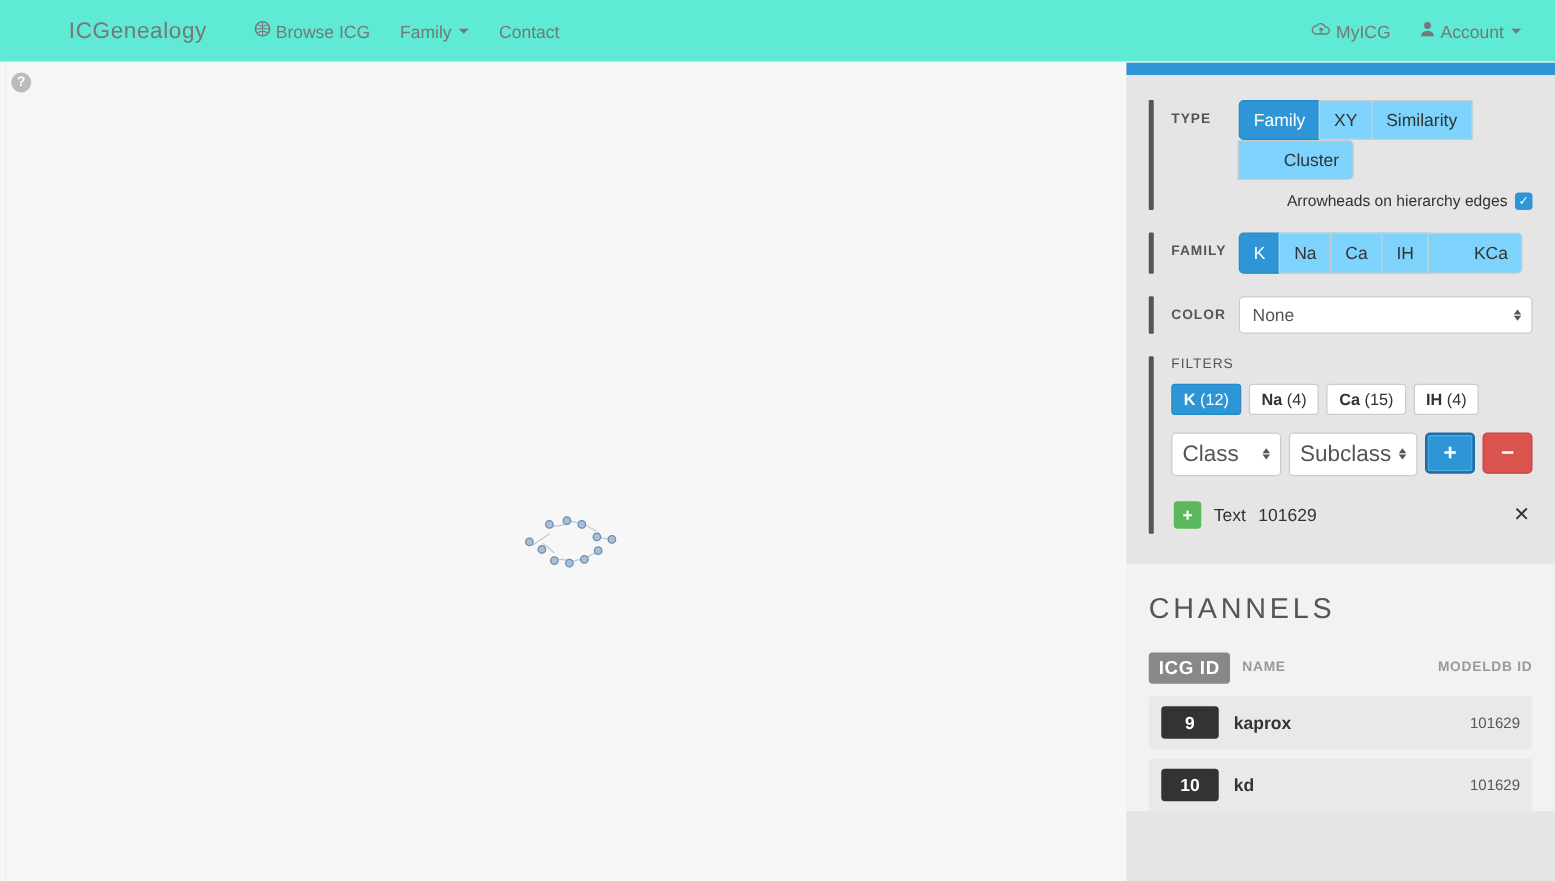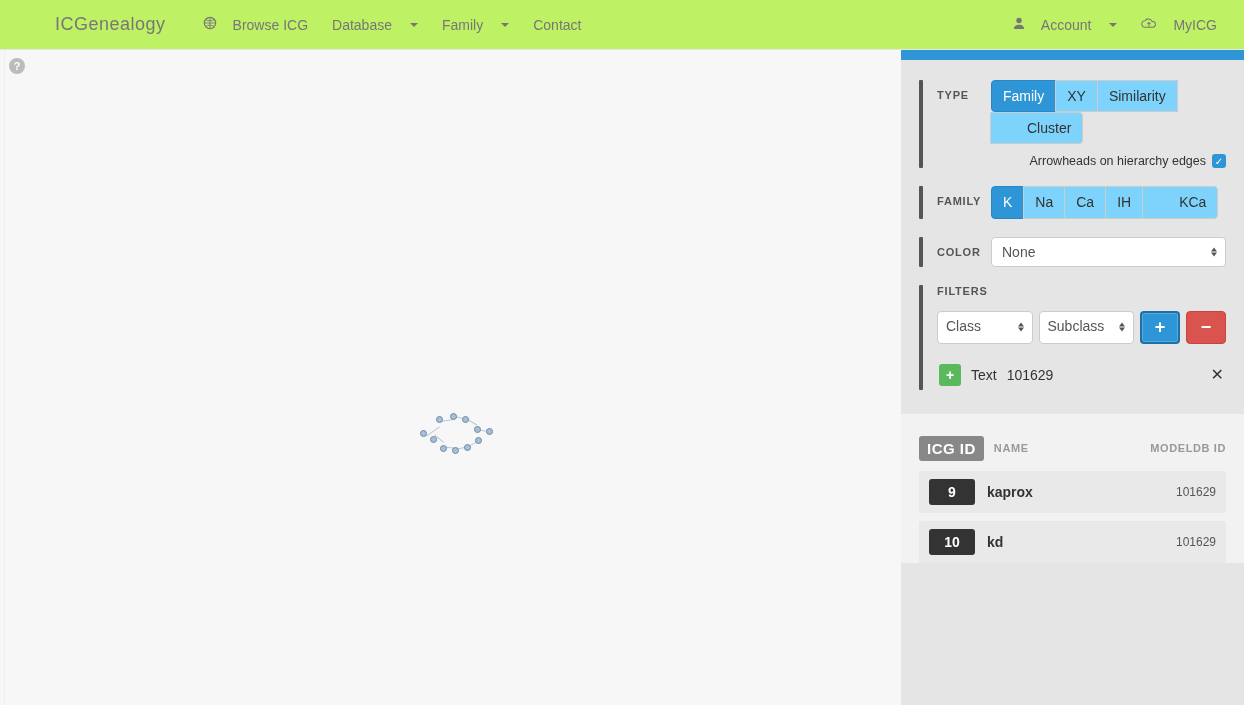--- a/index.html
+++ b/index.html
@@ -9,42 +9,42 @@
     color: #333;
     background: #fff;
     width: 1244px;
     height: 705px;
     overflow: hidden;
     position: relative;
   }
   
   .navbar {
     height: 50px;
-    background: #bef264;
+    background: #5eead4;
     border-bottom: 1px solid #e7e7e7;
     display: flex;
     align-items: center;
     padding: 0 15px 0 55px;
     color: #777;
   }
   .navbar-brand {
     font-size: 18px;
     color: #777;
     margin-right: 25px;
     letter-spacing: 0.5px;
   }
   .nav-left { display: flex; align-items: center; }
   .nav-right { margin-left: auto; display: flex; align-items: center; }
   .nav-item {
     color: #777;
     padding: 0 12px;
     cursor: pointer;
     display: flex;
     align-items: center;
-    gap: 16px;
+    gap: 4px;
     height: 50px;
   }
   .caret {
     display: inline-block;
     width: 0; height: 0;
     border-left: 4px solid transparent;
     border-right: 4px solid transparent;
     border-top: 4px solid #777;
     margin-left: 2px;
   }
@@ -191,21 +191,21 @@
     transform: translateY(-50%);
     display:flex; flex-direction:column; gap:1px;
   }
   .select-caret .up, .select-caret .down {
     width:0;height:0;border-left:3.5px solid transparent;border-right:3.5px solid transparent;
   }
   .select-caret .up{border-bottom:4px solid #555;}
   .select-caret .down{border-top:4px solid #555;}
   .filters-header {
     font-size: 11px;
-    font-weight: bold;
+    font-weight: normal;
     letter-spacing: 0.8px;
     color: #555;
     margin-bottom: 10px;
     text-transform: uppercase;
   }
   .chip-row { display:flex; flex-wrap:wrap; gap:6px; margin-bottom:8px; }
   .chip {
     background:#fff;
     border:1px solid #ccc;
     border-radius:3px;
@@ -214,21 +214,21 @@
     color:#333;
     cursor:pointer;
   }
   .chip.active{ background:#2e96d6; border-color:#2588c7; color:#fff;}
   .chip .cnt { font-weight:normal; }
   .chip .lbl { font-weight:bold; }
 
   .filter-controls { display:flex; gap:6px; margin-top:14px; }
   .sel-small {
     background:#fff; border:1px solid #ccc; border-radius:4px;
-    padding:6px 20px 6px 8px; font-size:14px; color:#555; position:relative; cursor:pointer;
+    padding:6px 20px 6px 8px; font-size:18px; color:#555; position:relative; cursor:pointer;
     flex:1;
   }
   .btn-sq {
     width:40px; height:33px; border-radius:4px; display:flex;align-items:center;justify-content:center;
     color:#fff; font-size:18px; font-weight:bold; cursor:pointer; border:1px solid transparent;
   }
   .btn-plus { background:#2e96d6; border:2px solid #1d6fa5; box-shadow: inset 0 0 0 1px #fff3;}
   .btn-minus { background:#d9534f; border-color:#c9433f;}
 
   .text-filter-row {
@@ -289,50 +289,46 @@
     <div class="nav-item">
       <span>
         <svg class="globe-icon" viewBox="0 0 16 16">
             <circle cx="8" cy="8" r="6.5" fill="none" stroke="#777" stroke-width="1.3"></circle>
             <path d="M1.5 8h13M8 1.5v13M3 4c3 2 7 2 10 0M3 12c3-2 7-2 10 0" stroke="#777" stroke-width="1" fill="none"></path>
           </svg>
       </span>
       <span>Browse ICG</span>
     </div>
     <div class="nav-item">
-      <span>Database</span>
-      <span class="caret"></span>
-    </div>
-    <div class="nav-item">
       <span>Family</span>
       <span class="caret"></span>
     </div>
     <div class="nav-item">
       <span>Contact</span>
     </div>
   </div>
   <div class="nav-right">
+    <div class="nav-item">
+      <span>
+        <svg class="cloud-icon" viewBox="0 0 20 14">
+            <path d="M5 11a4 4 0 010-8 5 5 0 019 1 3.5 3.5 0 011 7H5z" fill="none" stroke="#777" stroke-width="1.3"></path>
+            <path d="M10 10V5m0 0l-2 2m2-2l2 2" stroke="#777" stroke-width="1.3" fill="none"></path>
+          </svg>
+      </span>
+      <span>MyICG</span>
+    </div>
     <div class="nav-item">
       <span>
         <svg class="user-icon" viewBox="0 0 14 16">
             <circle cx="7" cy="5" r="3.2" fill="#777"></circle>
             <path d="M1 15c0-3.3 2.7-5 6-5s6 1.7 6 5" fill="#777"></path>
           </svg>
       </span>
       <span>Account</span>
       <span class="caret"></span>
-    </div>
-    <div class="nav-item">
-      <span>
-        <svg class="cloud-icon" viewBox="0 0 20 14">
-            <path d="M5 11a4 4 0 010-8 5 5 0 019 1 3.5 3.5 0 011 7H5z" fill="none" stroke="#777" stroke-width="1.3"></path>
-            <path d="M10 10V5m0 0l-2 2m2-2l2 2" stroke="#777" stroke-width="1.3" fill="none"></path>
-          </svg>
-      </span>
-      <span>MyICG</span>
     </div>
   </div>
 </div>
 
 <div class="main-area">
   <div class="canvas-area">
     <div class="help-badge">?</div>
     <div class="graph-dots">
       <span class="edge" style="left:5px;top:21px;width:16px;transform:rotate(-35deg);"></span>
       <span class="edge" style="left:20px;top:10px;width:14px;transform:rotate(-8deg);"></span>
@@ -403,20 +399,26 @@
                 <span class="down"></span>
               </span>
           </div>
         </div>
       </div>
 
       <div class="control-row filters-block" style="margin-bottom:8px;">
         <div class="bar"></div>
         <div class="control-body">
           <div class="filters-header">FILTERS</div>
+          <div class="chip-row">
+            <div class="chip active"><span class="lbl">K</span> <span class="cnt">(<span>12</span>)</span></div>
+            <div class="chip"><span class="lbl">Na</span> <span class="cnt">(<span>4</span>)</span></div>
+            <div class="chip"><span class="lbl">Ca</span> <span class="cnt">(<span>15</span>)</span></div>
+            <div class="chip"><span class="lbl">IH</span> <span class="cnt">(<span>4</span>)</span></div>
+          </div>
           <div class="filter-controls">
             <div class="sel-small">
               <span>Class</span>
               <span class="select-caret">
                   <span class="up"></span>
                   <span class="down"></span>
                 </span>
             </div>
             <div class="sel-small">
               <span>Subclass</span>
@@ -436,20 +438,21 @@
             <div class="plus-badge">+</div>
             <div class="label">Text</div>
             <div class="value">101629</div>
             <div class="remove">✕</div>
           </div>
         </div>
       </div>
     </div>
 
     <div class="channels-section">
+      <div class="channels-title">CHANNELS</div>
       <div class="channel-header">
         <span class="icgid-badge">ICG ID</span>
         <span>NAME</span>
         <span class="modeldb-head">MODELDB ID</span>
       </div>
       <div class="channel-row">
         <div class="channel-id">9</div>
         <div class="channel-name">kaprox</div>
         <div class="channel-mdb">101629</div>
       </div>

